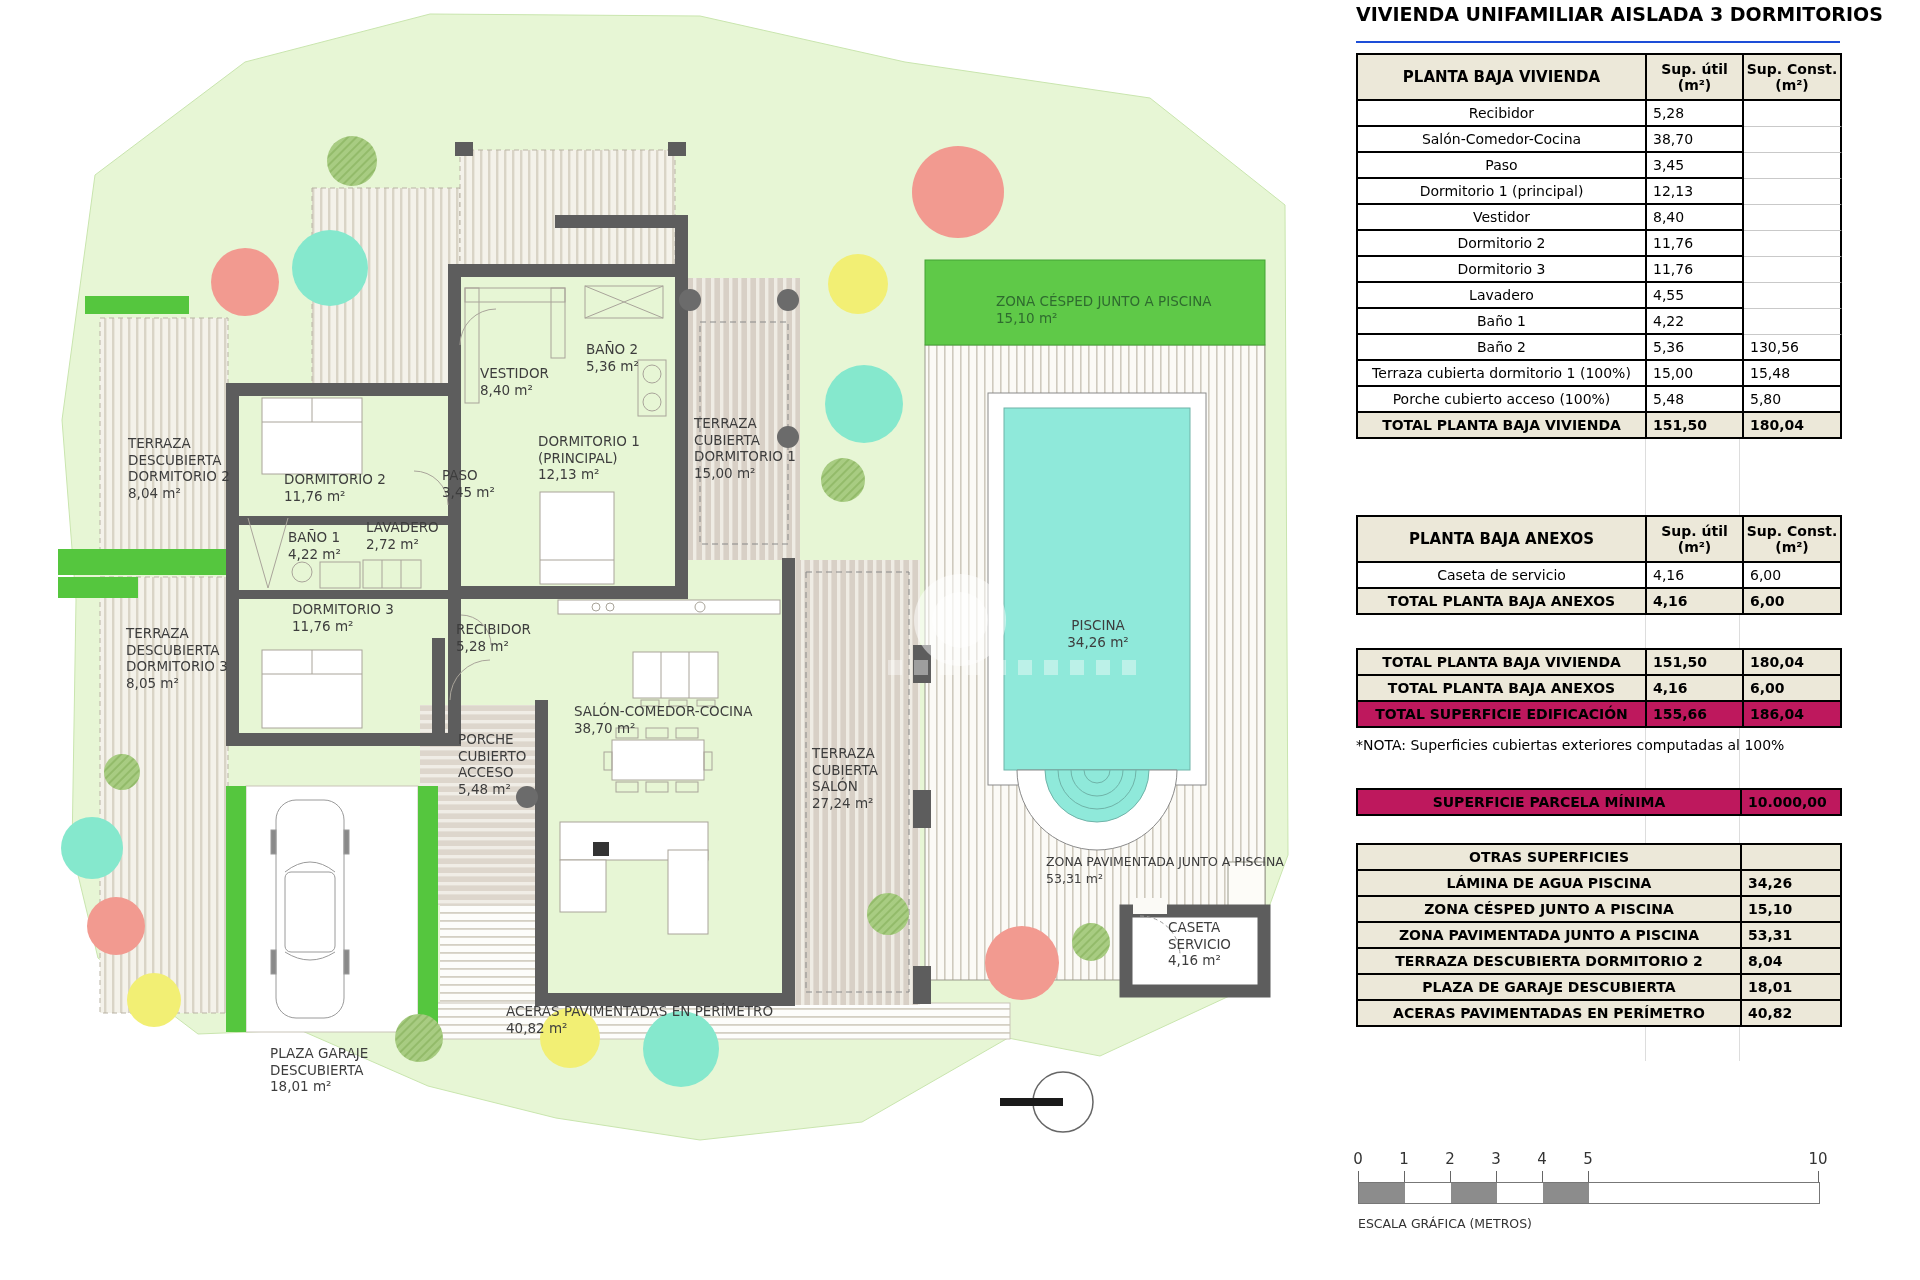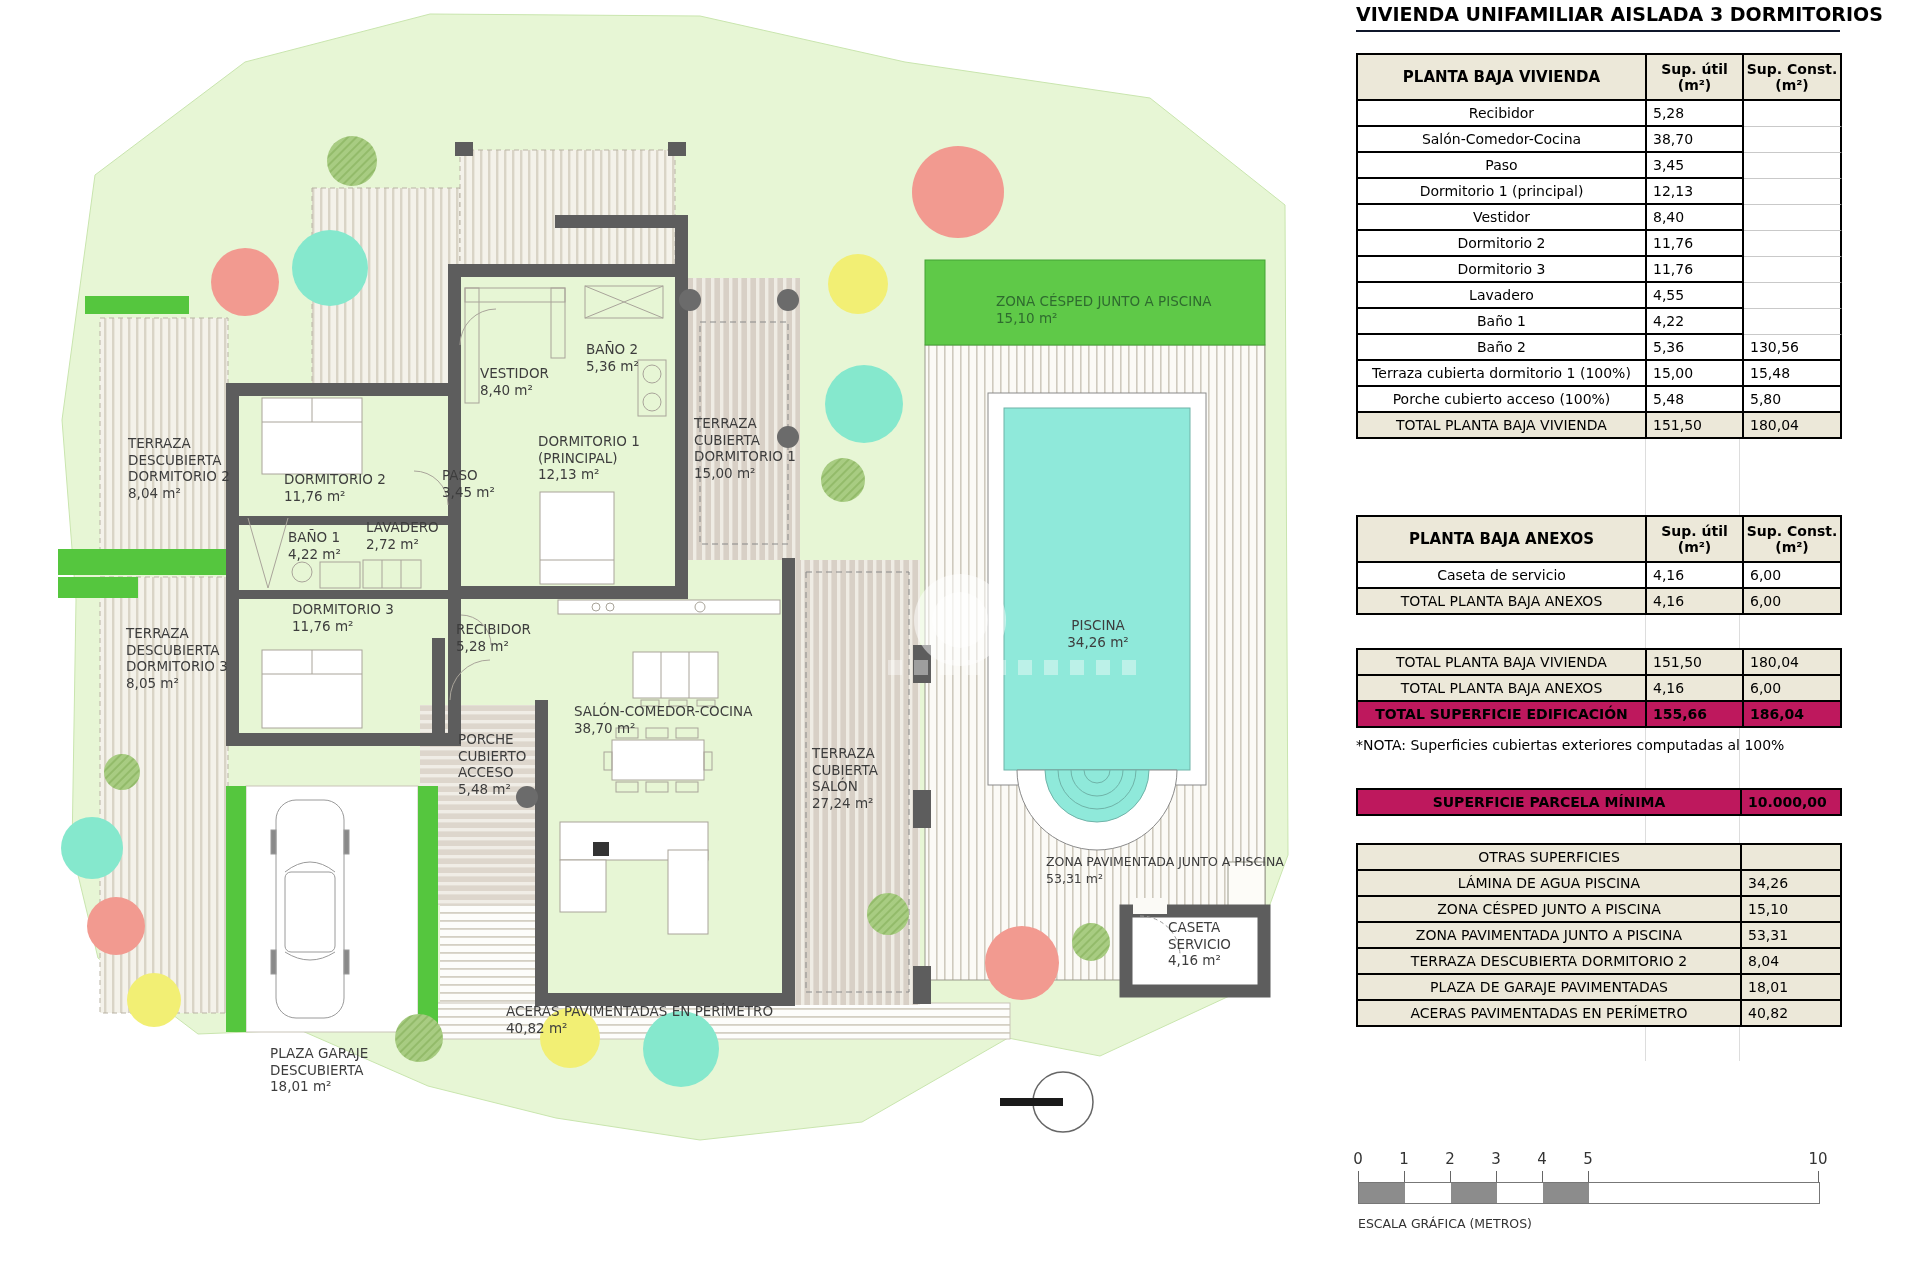--- a/index.html
+++ b/index.html
@@ -1,31 +1,31 @@
 <!DOCTYPE html>
 <html><head>
 <meta charset="utf-8">
 <style>
   html,body{margin:0;padding:0}
   body{width:1920px;height:1280px;background:#fff;position:relative;
        font-family:"DejaVu Sans","Liberation Sans",sans-serif;color:#000;overflow:hidden}
   #plan{position:absolute;left:0;top:0}
   
   #page-title{position:absolute;left:1356px;top:3px;width:484px;font-size:19px;font-weight:bold;
-              letter-spacing:0px;padding-bottom:5px;border-bottom:2px solid #0f172a;white-space:nowrap}
+              letter-spacing:0px;padding-bottom:16px;border-bottom:2px solid #1d4ed8;white-space:nowrap}
   .colline{position:absolute;width:1px;background:#ddd;top:53px;height:1008px}
   table.pt{position:absolute;border-collapse:separate;border-spacing:0;table-layout:fixed;
            border-left:2px solid #000;border-top:2px solid #000;background:#fff}
   table.pt td{border-right:2px solid #000;border-bottom:2px solid #000;font-size:14px;
               padding:1px 6px;height:22px;overflow:hidden;white-space:nowrap;background:#fff;vertical-align:middle}
   table.pt td.l{text-align:center}
   table.pt td.n{text-align:left}
   table.pt tr.hd td{background:#ece8d9;font-weight:bold;height:40px;font-size:15px}
   table.pt tr.hd td.ch{text-align:center;font-size:14px;line-height:1.15;padding:2px}
-  table.pt tr.total td{background:#ece8d9;font-weight:normal}
+  table.pt tr.total td{background:#ece8d9;font-weight:bold}
   table.pt tr.blue td{background:#be185d;font-weight:bold}
   table.pt td.e{border-bottom:1px solid #c9c9c9;height:23px}
   #nota{position:absolute;left:1356px;top:737px;font-size:14px;white-space:nowrap}
   
   #scale{position:absolute;left:1358px;top:1150px;width:480px;height:95px}
   #scale-nums span{position:absolute;top:0;transform:translateX(-50%);font-size:15px;color:#333}
   #scale-nums .tickline{position:absolute;top:21px;width:1px;height:11px;background:#666}
   #scale-track{position:absolute;left:0;top:32px;width:460px;height:20px;border:1px solid #777;background:#fff}
   #scale-track .seg{position:absolute;top:0;height:20px;background:#8c8c8c}
   #scale-label{position:absolute;left:0;top:66px;font-size:12.5px;color:#333}
@@ -457,21 +457,21 @@
         </tr>
         <tr class="total">
           <td class="l">ZONA PAVIMENTADA JUNTO A PISCINA</td>
           <td class="n">53,31</td>
         </tr>
         <tr class="total">
           <td class="l">TERRAZA DESCUBIERTA DORMITORIO 2</td>
           <td class="n">8,04</td>
         </tr>
         <tr class="total">
-          <td class="l">PLAZA DE GARAJE PAVIMENTADAS</td>
+          <td class="l">PLAZA DE GARAJE DESCUBIERTA</td>
           <td class="n">18,01</td>
         </tr>
         <tr class="total">
           <td class="l">ACERAS PAVIMENTADAS EN PERÍMETRO</td>
           <td class="n">40,82</td>
         </tr>
       </tbody>
   </table>
 
   <div id="scale">

